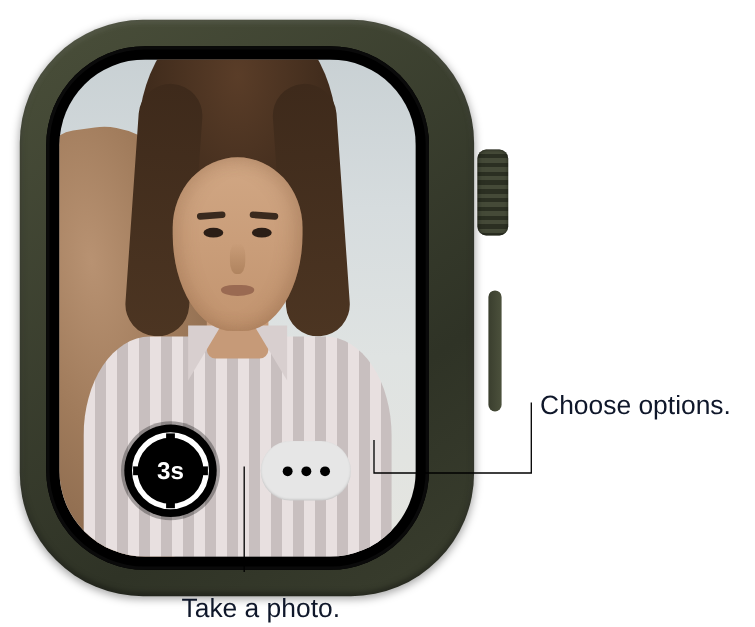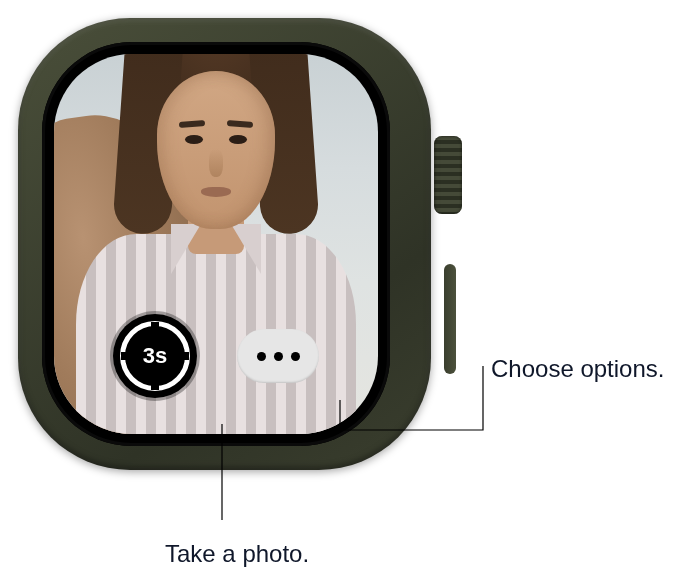--- a/index.html
+++ b/index.html
@@ -15,21 +15,21 @@
     position: absolute;
     left: 18px;
     top: 18px;
     width: 430px;
     height: 498px;
   }
   .watch-case {
     position: absolute;
     left: 0; top: 0;
     width: 413px;
-    height: 452px;
+    height: 524px;
     background: linear-gradient(145deg, #4a4f3a, #2f3326 70%, #3a3e2e);
     border-radius: 112px;
     box-shadow: inset 0 -2px 6px rgba(0,0,0,0.5), inset 0 2px 6px rgba(255,255,255,0.15), 0 2px 8px rgba(0,0,0,0.35);
   }
   .watch-crown {
     position: absolute;
     right: -14px;
     top: 118px;
     width: 28px;
     height: 78px;

